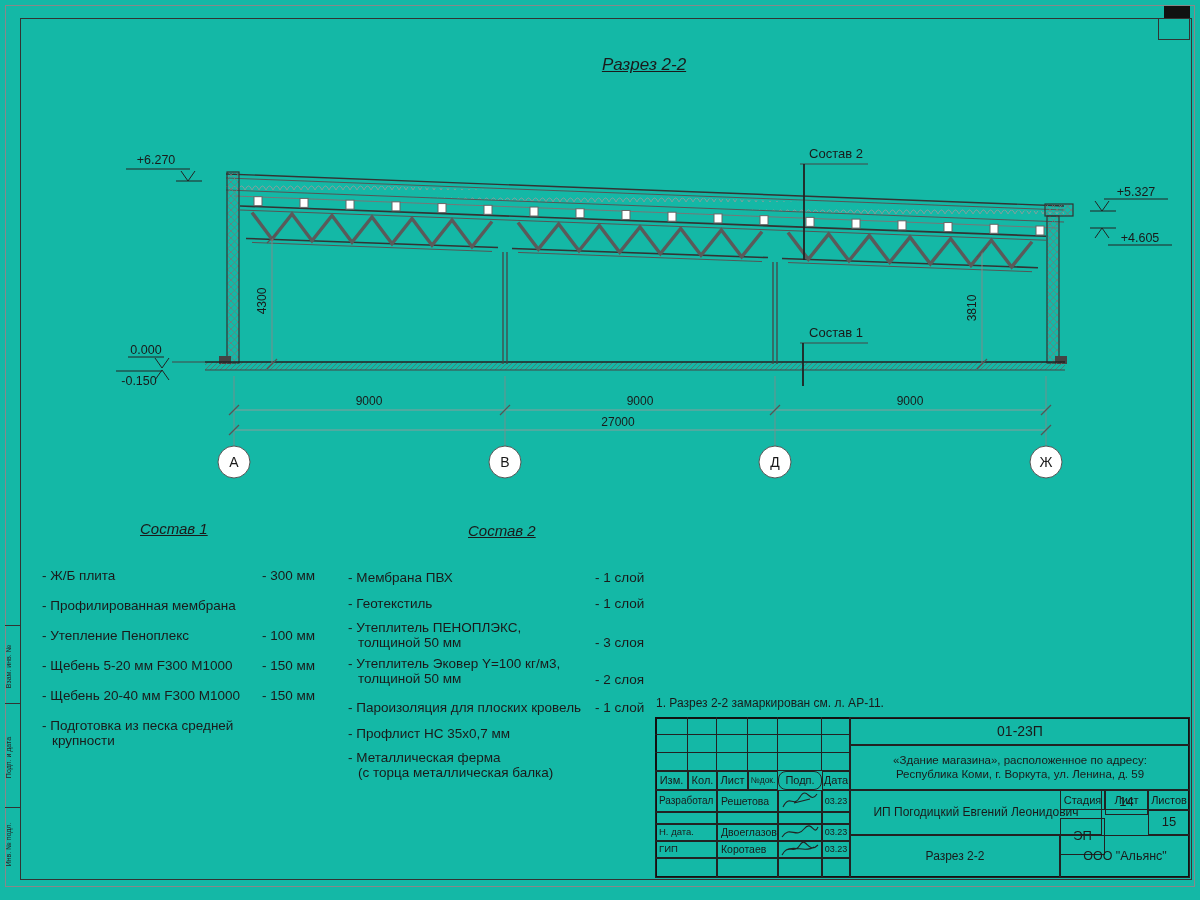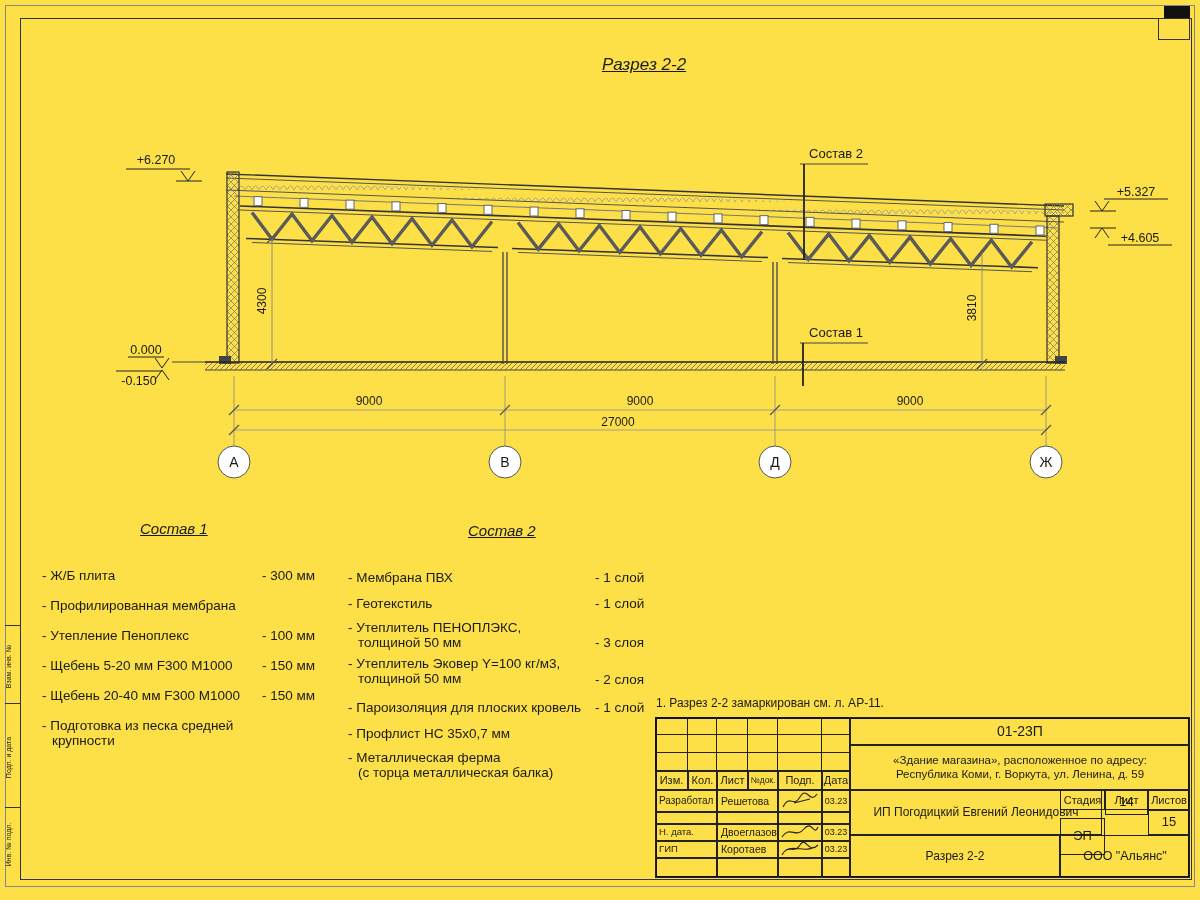--- a/index.html
+++ b/index.html
@@ -1,16 +1,16 @@
 <!DOCTYPE html>
 <html><head>
 <meta charset="utf-8">
 <style>
   html,body{margin:0;padding:0;background:#fff;}
-  #sheet{position:relative;width:1200px;height:900px;background:#fde047;overflow:hidden;
+  #sheet{position:relative;width:1200px;height:900px;background:#14b8a6;overflow:hidden;
          font-family:"Liberation Sans", sans-serif;color:#1a1a1a;}
   .abs{position:absolute;}
   .ital{font-style:italic;}
   .undl{text-decoration:underline;}
   .ctr{text-align:center;}
   
   .frame-outer{left:5px;top:5px;width:1188px;height:880px;border:1px solid #888;}
   .frame-inner{left:20px;top:18px;width:1170px;height:860px;border:1.5px solid #333;}
   
   .spec-name{position:absolute;font-size:13.5px;white-space:pre-line;padding-left:10px;text-indent:-10px;line-height:15px;}
@@ -262,21 +262,21 @@
       <div></div>
       <div></div>
       <div></div>
       <div></div>
   </div>
 
   <div class="tb" style="left:655px;top:771px;width:33px;height:19px;font-size:11px;">Изм.</div>
   <div class="tb" style="left:688px;top:771px;width:29px;height:19px;font-size:11px;">Кол.</div>
   <div class="tb" style="left:717px;top:771px;width:31px;height:19px;font-size:11px;">Лист</div>
   <div class="tb" style="left:748px;top:771px;width:30px;height:19px;font-size:8.5px;">№док.</div>
-  <div class="tb" style="left:778px;top:771px;width:44px;height:19px;font-size:11px;">Подп.</div>
+  <div class="tb" style="left:778px;top:771px;width:44px;height:19px;font-size:11px;border-radius:8px;">Подп.</div>
   <div class="tb" style="left:822px;top:771px;width:28px;height:19px;font-size:11px;">Дата</div>
 
   <div class="tb" style="left:655px;top:790px;width:62px;height:22px;font-size:10px;justify-content:flex-start;padding-left:3px;">Разработал</div>
   <div class="tb" style="left:717px;top:790px;width:61px;height:22px;font-size:10.5px;justify-content:flex-start;padding-left:3px;">Решетова</div>
   <div class="tb" style="left:778px;top:790px;width:44px;height:22px;">
     <svg width="40" height="20" viewBox="0 0 40 20">
         <path d="M3,16 C10,2 13,18 20,6 S30,14 37,3 M14,12 L30,8" stroke="#222" stroke-width="1.1" fill="none"></path>
       </svg>
   </div>
   <div class="tb" style="left:822px;top:790px;width:28px;height:22px;font-size:9px;">03.23</div>

